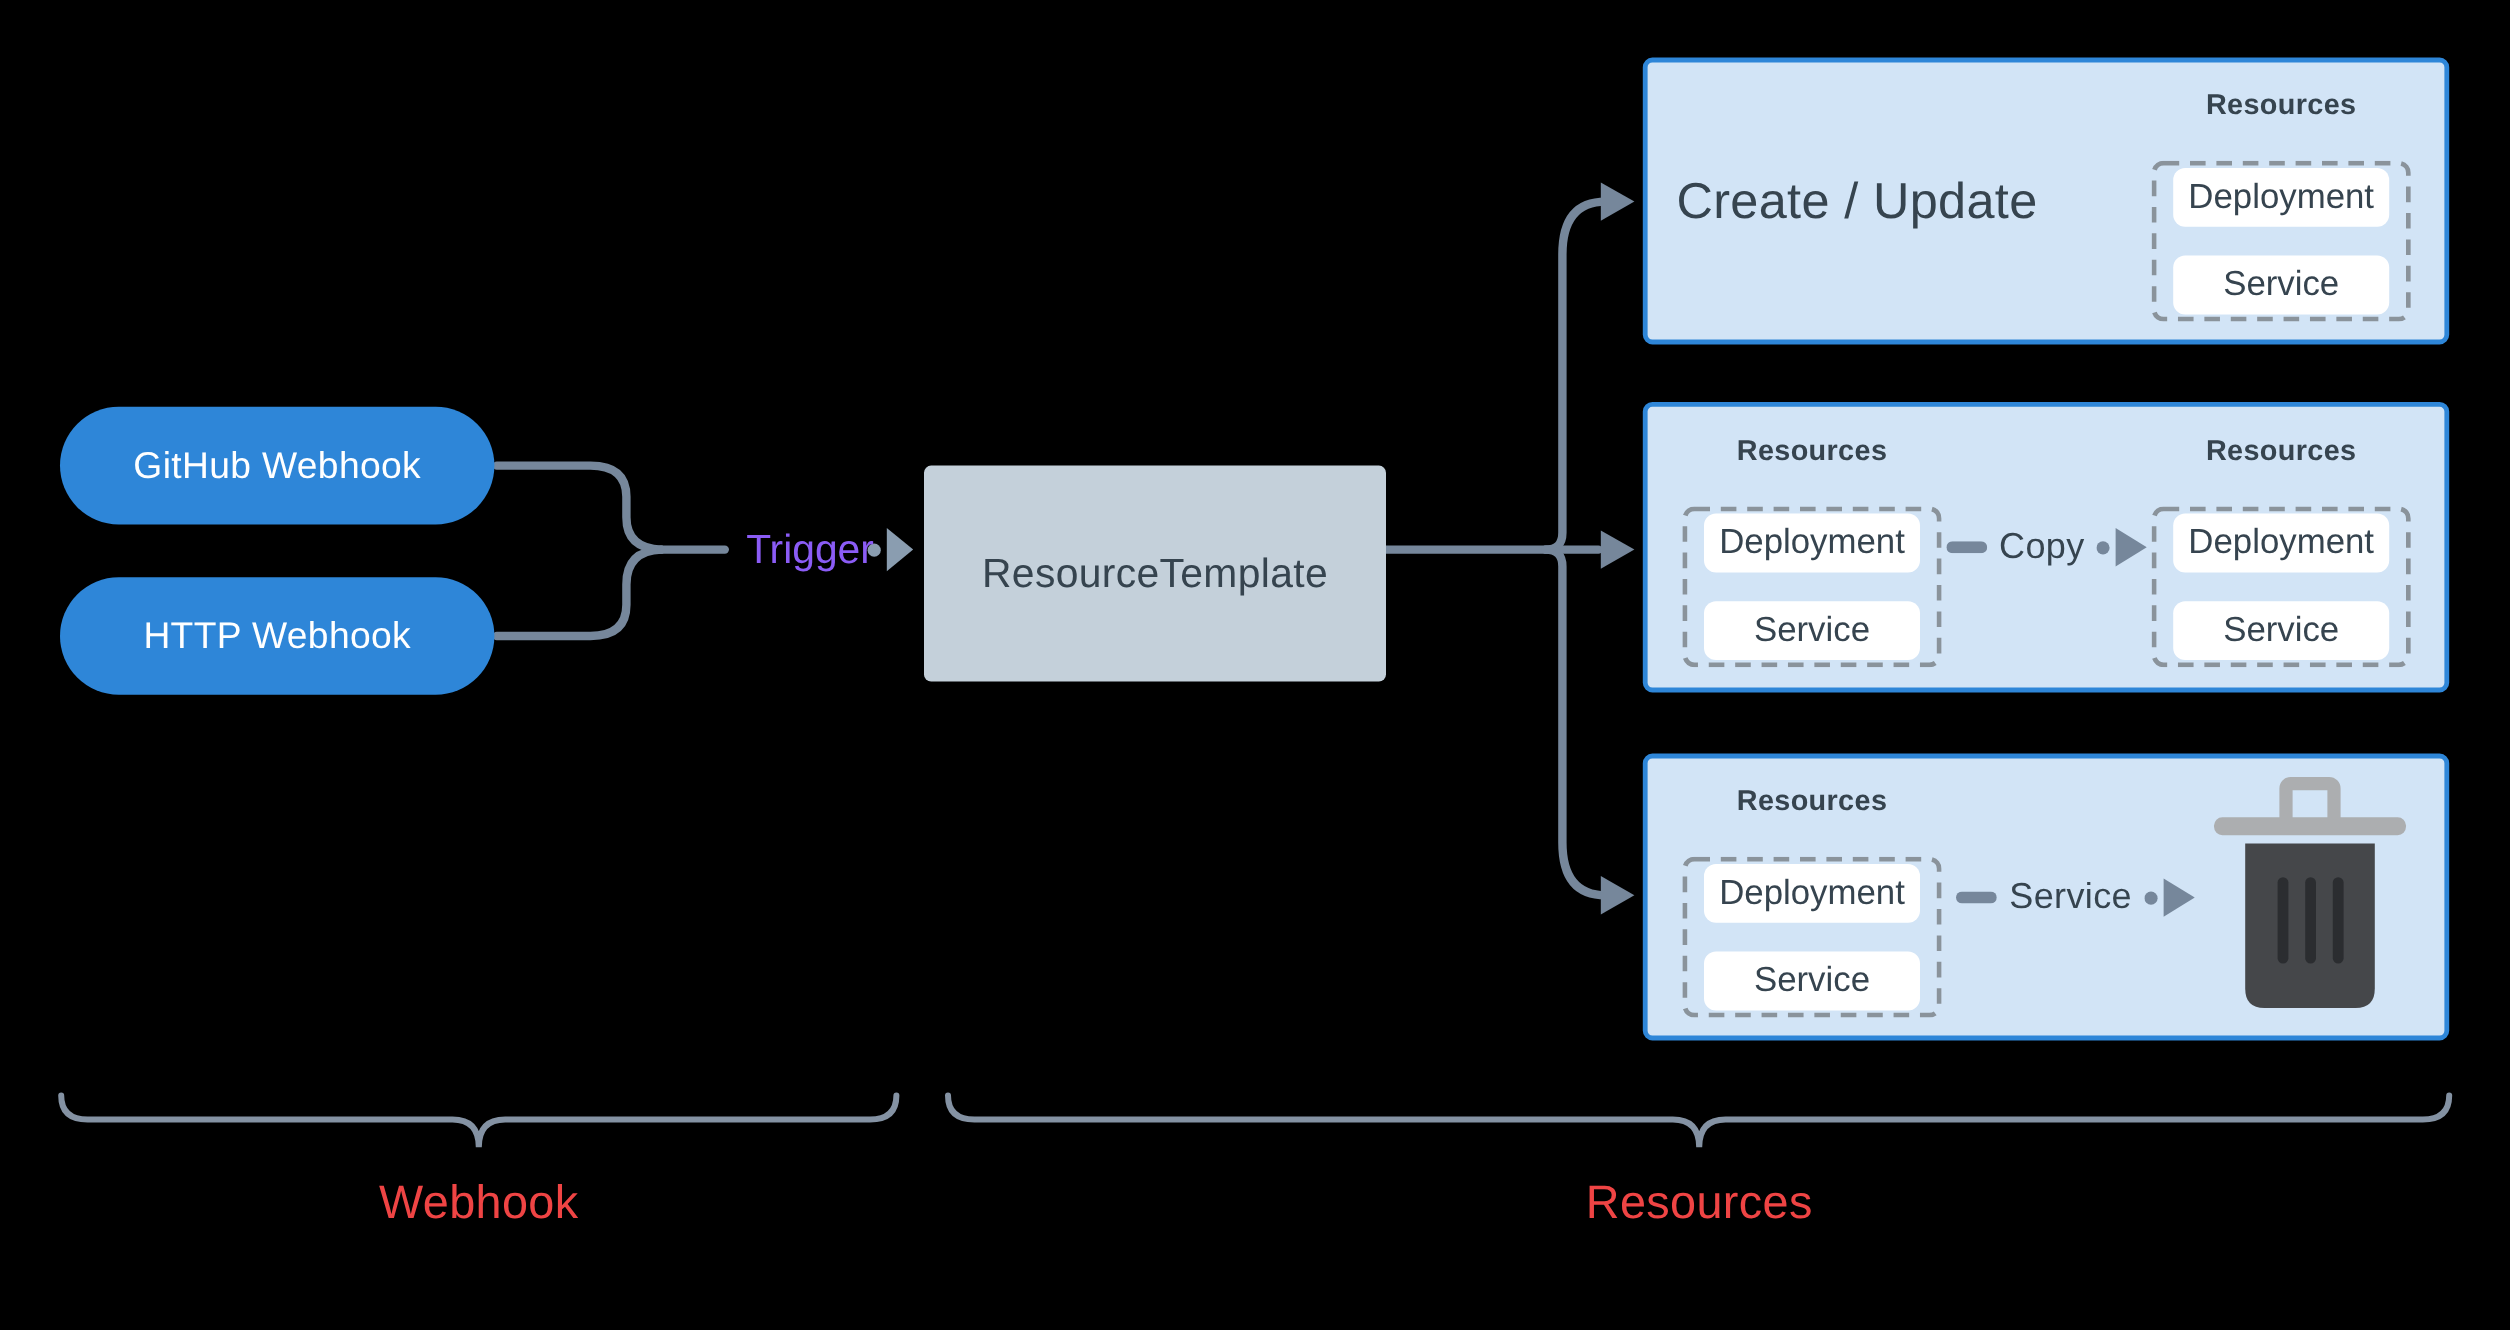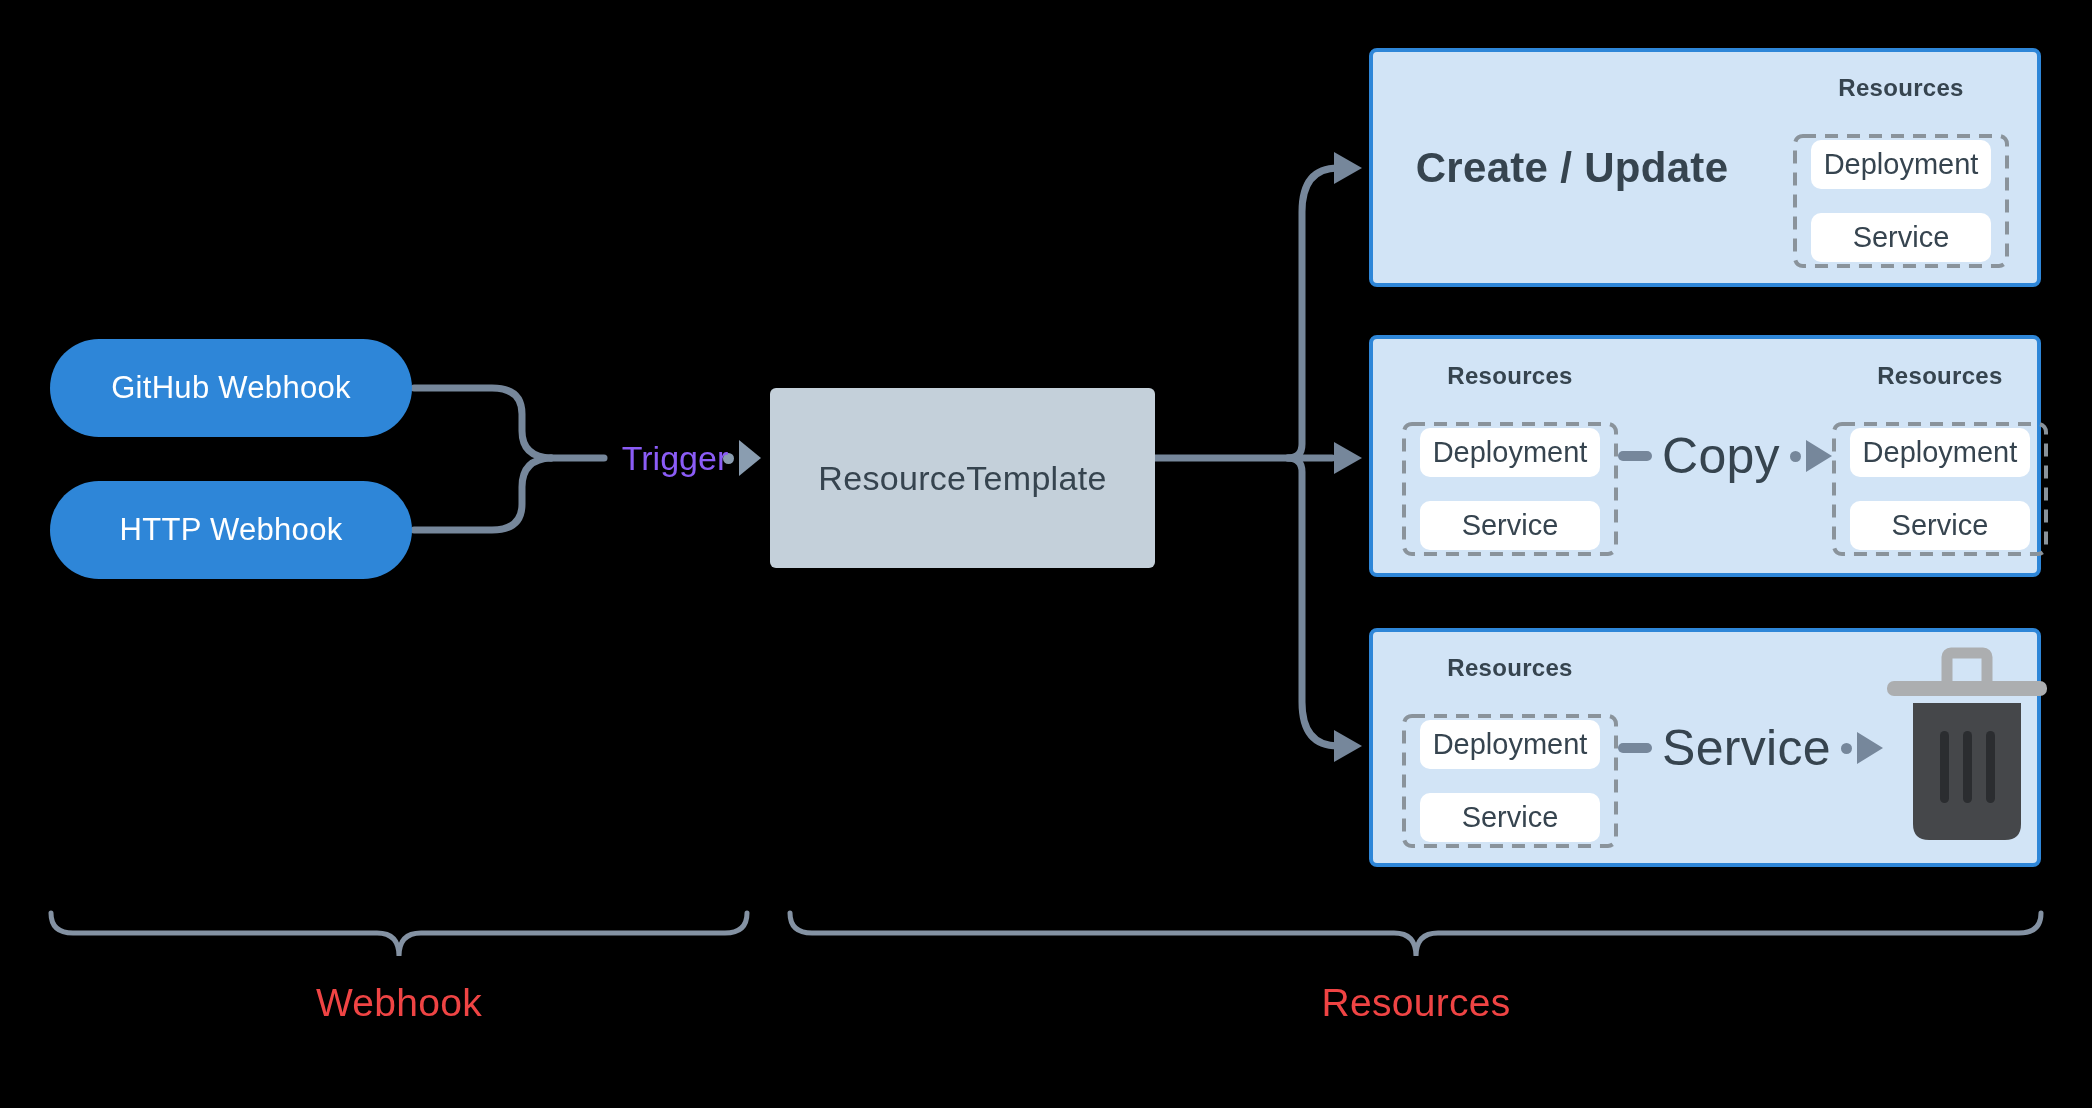--- a/index.html
+++ b/index.html
@@ -35,40 +35,40 @@
   .panel{
     position:absolute;left:1369px;width:672px;background:#D2E4F6;
     border:4px solid #2E86D8;border-radius:8px;box-sizing:border-box;
     display:flex;flex-direction:row;align-items:center;
   }
   .panel.create{top:48px;height:239px;padding:0 28px 0 24px;}
   .panel.copy{top:335px;height:242px;padding:0 28px 0 29px;}
   .panel.delete{top:628px;height:239px;padding:0 28px 0 29px;}
 
   .panel-title{
-    flex:1;text-align:center;color:#36444F;font-size:42px;font-weight:700;
+    flex:1;color:#36444F;font-size:42px;font-weight:400;
     margin-right:46px;letter-spacing:.3px;
   }
   .resource-group{display:flex;flex-direction:column;align-items:center;}
   .resource-header{
     color:#36444F;font-size:24px;font-weight:700;line-height:40px;margin-bottom:26px;
     letter-spacing:.3px;
   }
   .dashed-box{position:relative;width:216px;height:134px;
     display:flex;flex-direction:column;align-items:center;justify-content:center;gap:24px;}
   .dashed-box svg.dash-rect{position:absolute;left:0;top:0;}
   .resource-item{
     position:relative;width:180px;height:49px;background:#fff;border-radius:10px;
     display:flex;align-items:center;justify-content:center;
     color:#36444F;font-size:29px;font-weight:500;
   }
   .action{
     flex:1;display:flex;align-items:center;justify-content:center;gap:10px;align-self:center;
   }
-  .action-label{color:#36444F;font-size:50px;font-weight:500;letter-spacing:.3px;}
+  .action-label{color:#36444F;font-size:30px;font-weight:500;letter-spacing:.3px;}
   .trash-wrap{display:flex;align-items:center;}
 
   
   .brace-label{
     position:absolute;width:220px;text-align:center;line-height:36px;top:985px;
     color:#ef4444;font-size:39px;font-weight:500;letter-spacing:.3px;
   }
   .brace-label.webhook{left:289px;}
   .brace-label.controller{left:1306px;}
 </style>

